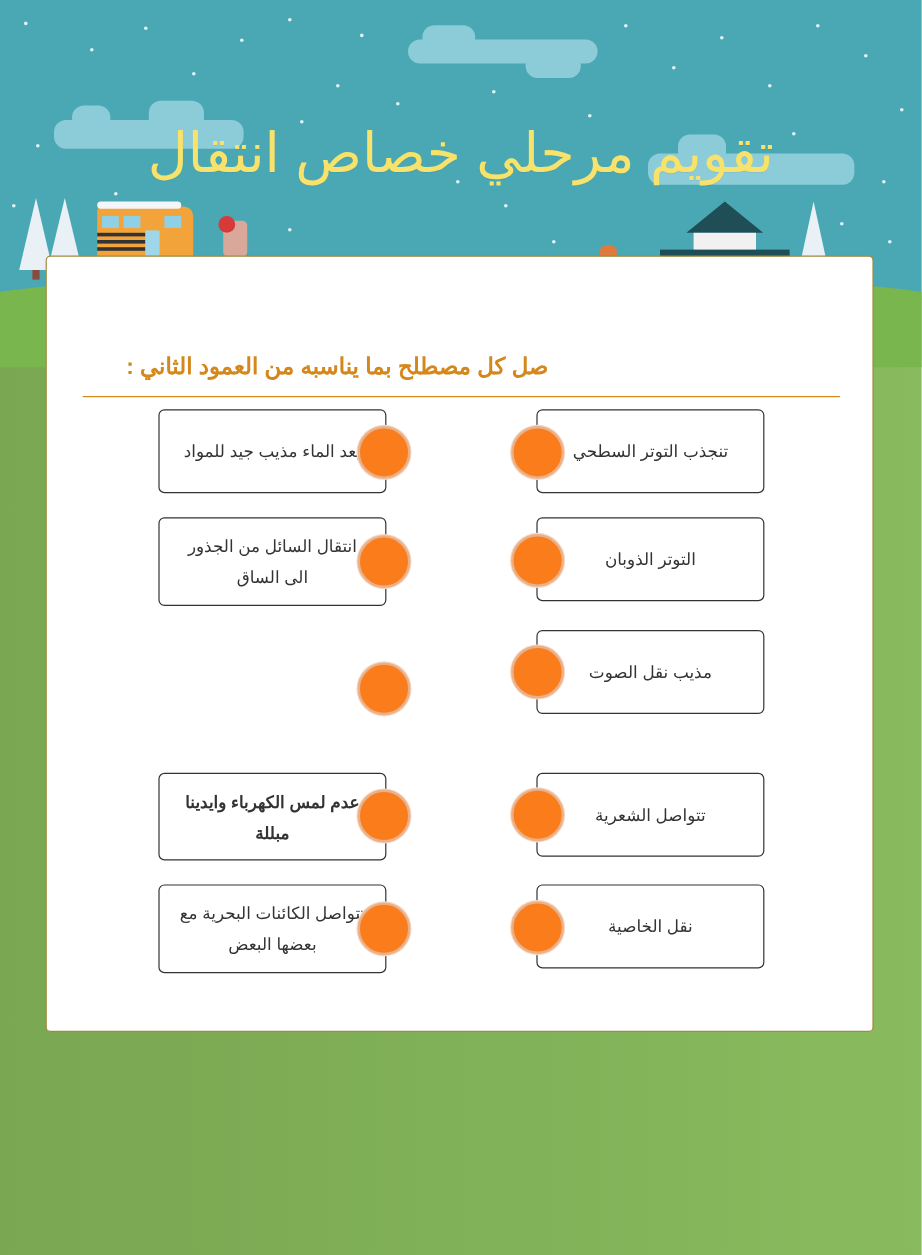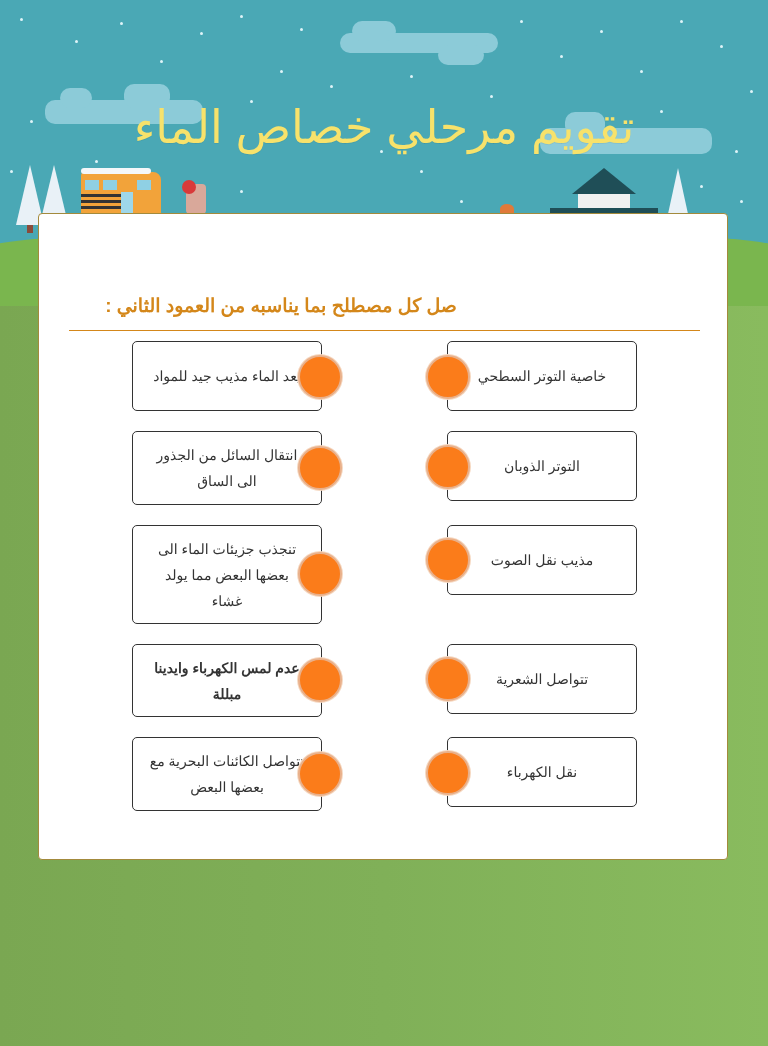--- a/index.html
+++ b/index.html
@@ -100,21 +100,21 @@
     <div class="snow" style="left:240px;top:190px"></div>
   <div class="snow" style="left:420px;top:170px"></div>
     <div class="snow" style="left:460px;top:200px"></div>
   <div class="snow" style="left:380px;top:150px"></div>
     <div class="snow" style="left:250px;top:100px"></div>
   <div class="snow" style="left:490px;top:95px"></div>
     <div class="snow" style="left:95px;top:160px"></div>
   <div class="snow" style="left:660px;top:110px"></div>
     <div class="snow" style="left:740px;top:200px"></div>
 
-  <div class="title">تقويم مرحلي خصاص الماء</div>
+  <div class="title">تقويم مرحلي خصاص انتقال</div>
 
   <div class="tree" style="left:16px;top:165px;"></div>
   <div class="trunk" style="left:27px;top:225px;"></div>
   <div class="tree" style="left:42px;top:165px;border-left-width:12px;border-right-width:12px;border-bottom-width:50px;"></div>
   <div class="tree" style="left:668px;top:168px;border-left-width:10px;border-right-width:10px;border-bottom-width:46px;"></div>
 
   <div class="bus">
     <div class="roof"></div>
     <div class="win" style="left:4px"></div>
       <div class="win" style="left:22px"></div>
@@ -143,52 +143,49 @@
   <div class="box" style="left:93px;top:127px;width:190px;height:70px;">
       <span>يعد الماء مذيب جيد للمواد</span>
     </div>
   <div class="dot" style="left:259px;top:141px;"></div>
 
   <div class="box" style="left:93px;top:217px;width:190px;height:74px;align-items:center;">
       <span>انتقال السائل من الجذور الى الساق</span>
     </div>
   <div class="dot" style="left:259px;top:232px;"></div>
 
-  <div class="box" style="left:93px;top:311px;width:190px;height:99px;">
-      <span>تنجذب جزيئات الماء الى بعضها البعض مما يولد غشاء</span>
-    </div>
   <div class="dot" style="left:259px;top:338px;"></div>
 
   <div class="box" style="left:93px;top:430px;width:190px;height:73px;font-weight:bold;">
       <span>عدم لمس الكهرباء وايدينا مبللة</span>
     </div>
   <div class="dot" style="left:259px;top:444px;"></div>
 
   <div class="box" style="left:93px;top:523px;width:190px;height:74px;">
       <span>تتواصل الكائنات البحرية مع بعضها البعض</span>
     </div>
   <div class="dot" style="left:259px;top:538px;"></div>
 
   <div class="box" style="left:408px;top:127px;width:190px;height:70px;">
-      <span>خاصية التوتر السطحي</span>
+      <span>تنجذب التوتر السطحي</span>
     </div>
   <div class="dot" style="left:387px;top:141px;"></div>
 
   <div class="box" style="left:408px;top:217px;width:190px;height:70px;">
       <span>التوتر الذوبان</span>
     </div>
   <div class="dot" style="left:387px;top:231px;"></div>
 
   <div class="box" style="left:408px;top:311px;width:190px;height:70px;">
       <span>مذيب نقل الصوت</span>
     </div>
   <div class="dot" style="left:387px;top:324px;"></div>
 
   <div class="box" style="left:408px;top:430px;width:190px;height:70px;">
       <span>تتواصل الشعرية</span>
     </div>
   <div class="dot" style="left:387px;top:443px;"></div>
 
   <div class="box" style="left:408px;top:523px;width:190px;height:70px;">
-      <span>نقل الكهرباء</span>
+      <span>نقل الخاصية</span>
     </div>
   <div class="dot" style="left:387px;top:537px;"></div>
 </div>
 
 </body></html>

